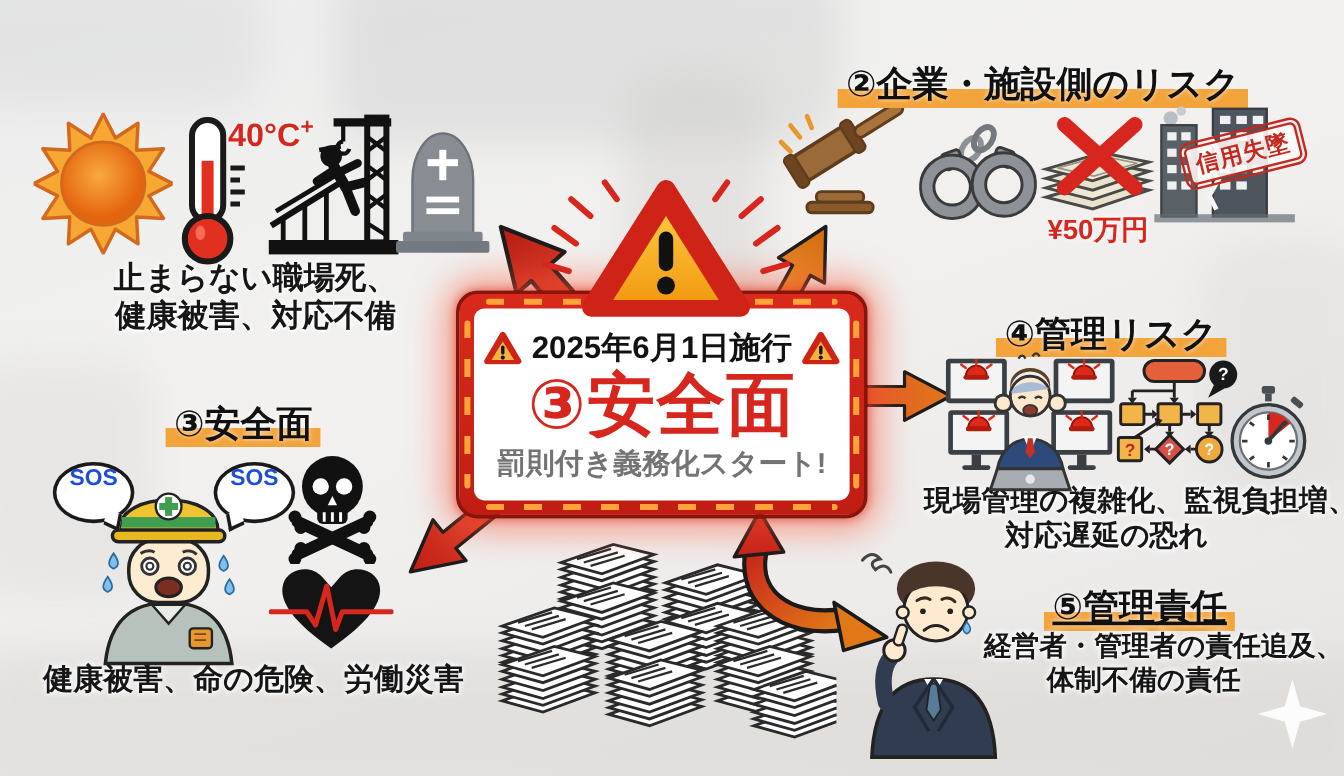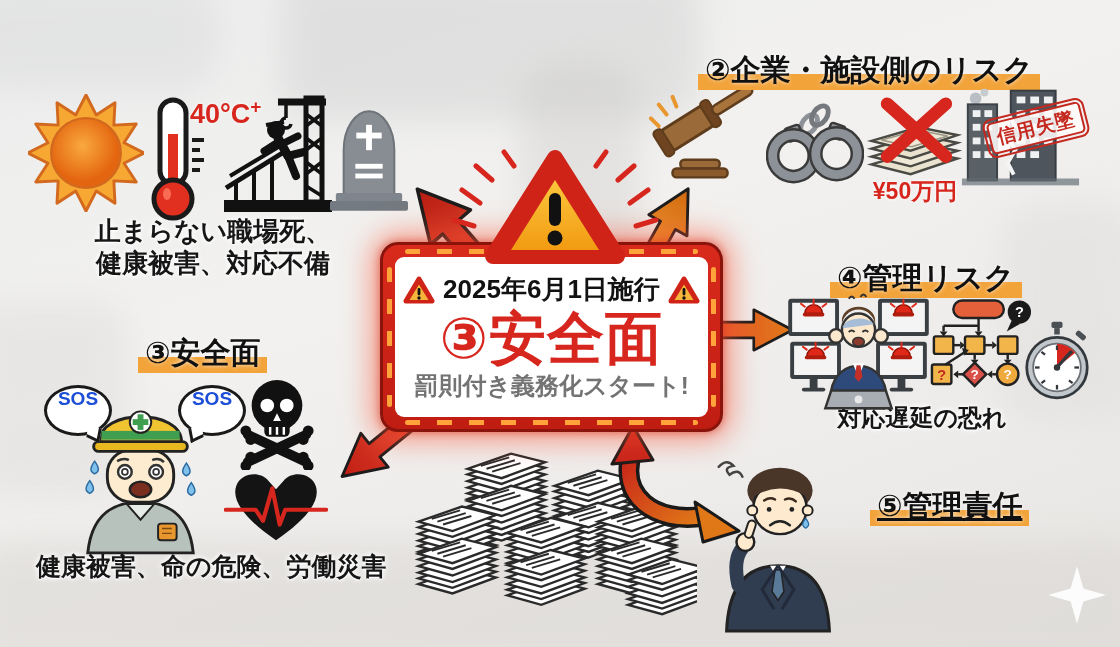--- a/index.html
+++ b/index.html
@@ -447,20 +447,21 @@
       <line x1="19" y1="35" x2="23" y2="38"></line>
         <line x1="49" y1="66" x2="53" y2="69"></line>
       <line x1="19" y1="69" x2="23" y2="66"></line>
         <line x1="49" y1="38" x2="53" y2="35"></line>
     </g>
     <line x1="36" y1="52" x2="51" y2="35" stroke="#33383d" stroke-width="3.5" stroke-linecap="round"></line>
     <circle cx="36" cy="52" r="3.5" fill="#33383d"></circle>
   </svg>
 
   <div class="caption" style="left:770px;top:403px;width:304px;font-size:24px;">
+    <div>現場管理の複雑化、監視負担増、</div>
     <div>対応遅延の恐れ</div>
   </div>
 
   <svg class="abs" style="left:412px;top:448px;z-index:1" width="285" height="170" viewBox="0 0 300 180">
     <defs>
       <g id="ppr">
           <path d="M0,16 L46,0 L82,9 L36,26 Z" fill="#fff" stroke="#2a2a2a" stroke-width="2.5"></path>
         </g>
       <g id="pprT">
         <path d="M0,16 L46,0 L82,9 L36,26 Z" fill="#fff" stroke="#2a2a2a" stroke-width="2.5"></path>
@@ -506,15 +507,19 @@
     <path d="M62,112 L70,126 L78,112 Z" fill="#fff"></path>
     <path d="M67,116 h6 l3,22 l-6,9 l-6,-9 Z" fill="#5a7a99" stroke="#222" stroke-width="1.5"></path>
     <path d="M70,112 L54,136 L66,156" fill="none" stroke="#222a3a" stroke-width="3"></path>
     <path d="M70,112 L86,136 L74,156" fill="none" stroke="#222a3a" stroke-width="3"></path>
     <path d="M30,132 Q24,106 34,94" fill="none" stroke="#303c50" stroke-width="14" stroke-linecap="round"></path>
     <circle cx="37" cy="88" r="9" fill="#fdeacf" stroke="#222" stroke-width="2.5"></circle>
     <rect x="38" y="66" width="8" height="18" rx="4" fill="#fdeacf" stroke="#222" stroke-width="2" transform="rotate(18 42 75)"></rect>
   </svg>
 
   <div class="heading" style="left:870px;top:486px;text-decoration:underline;">⑤管理責任</div>
+  <div class="caption" style="left:820px;top:524px;width:266px;font-size:23px;">
+    <div>経営者・管理者の責任追及、</div>
+    <div>体制不備の責任</div>
+  </div>
 
   <div class="sparkle"></div>
 </div>
 
 </body></html>

